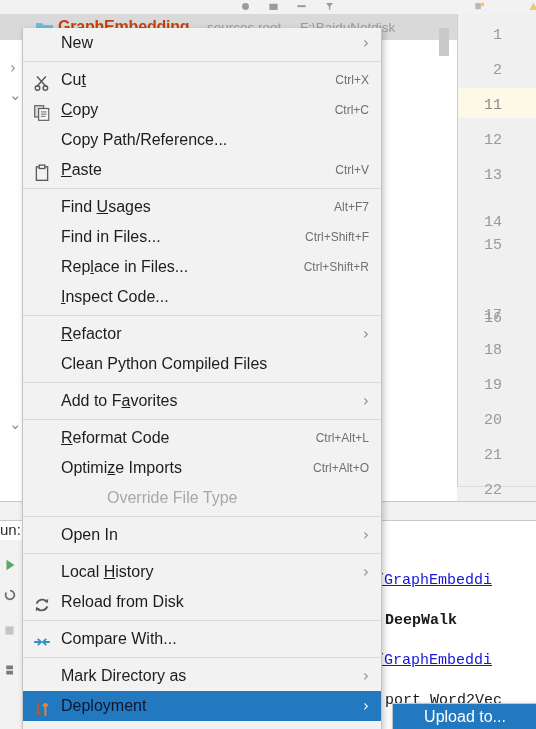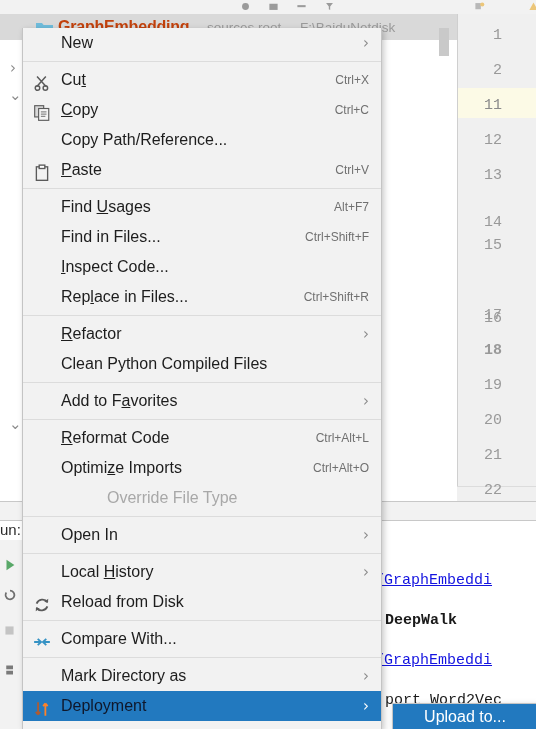--- a/index.html
+++ b/index.html
@@ -182,21 +182,21 @@
   <div id="gutter-numbers">
       <div class="gutter-line" style="top: 27px;">1</div>
       <div class="gutter-line" style="top: 62px;">2</div>
       <div class="gutter-line" style="top: 97px; color: rgb(138, 138, 138);">11</div>
       <div class="gutter-line" style="top: 132px;">12</div>
       <div class="gutter-line" style="top: 167px;">13</div>
       <div class="gutter-line" style="top: 202px; margin-top: 12px;">14</div>
       <div class="gutter-line" style="top: 237px;">15</div>
       <div class="gutter-line" style="top: 272px; margin-top: 38px;">16</div>
       <div class="gutter-line" style="top: 307px;">17</div>
-      <div class="gutter-line" style="top: 342px; font-weight: bold;">18</div>
+      <div class="gutter-line" style="top: 342px;">18</div>
       <div class="gutter-line" style="top: 377px;">19</div>
       <div class="gutter-line" style="top: 412px;">20</div>
       <div class="gutter-line" style="top: 447px;">21</div>
       <div class="gutter-line" style="top: 482px;">22</div>
     </div>
 
   <div class="run-split"></div>
   <div class="run-label">un:</div>
 
   <div class="run-side">
@@ -263,25 +263,25 @@
     <div class="sep"></div>
     <div class="mi">
       <span class="lbl">Find <u>U</u>sages</span>
       <span class="acc">Alt+F7</span>
     </div>
     <div class="mi">
       <span class="lbl">Find in Files...</span>
       <span class="acc">Ctrl+Shift+F</span>
     </div>
     <div class="mi">
-      <span class="lbl"><u>I</u>nspect Code...</span>
-    </div>
-    <div class="mi">
       <span class="lbl">Rep<u>l</u>ace in Files...</span>
       <span class="acc">Ctrl+Shift+R</span>
+    </div>
+    <div class="mi">
+      <span class="lbl"><u>I</u>nspect Code...</span>
     </div>
     <div class="sep"></div>
     <div class="mi">
       <span class="lbl"><u>R</u>efactor</span>
       <span class="arrow">›</span>
     </div>
     <div class="mi">
       <span class="lbl">Clean Python Compiled Files</span>
     </div>
     <div class="sep"></div>

